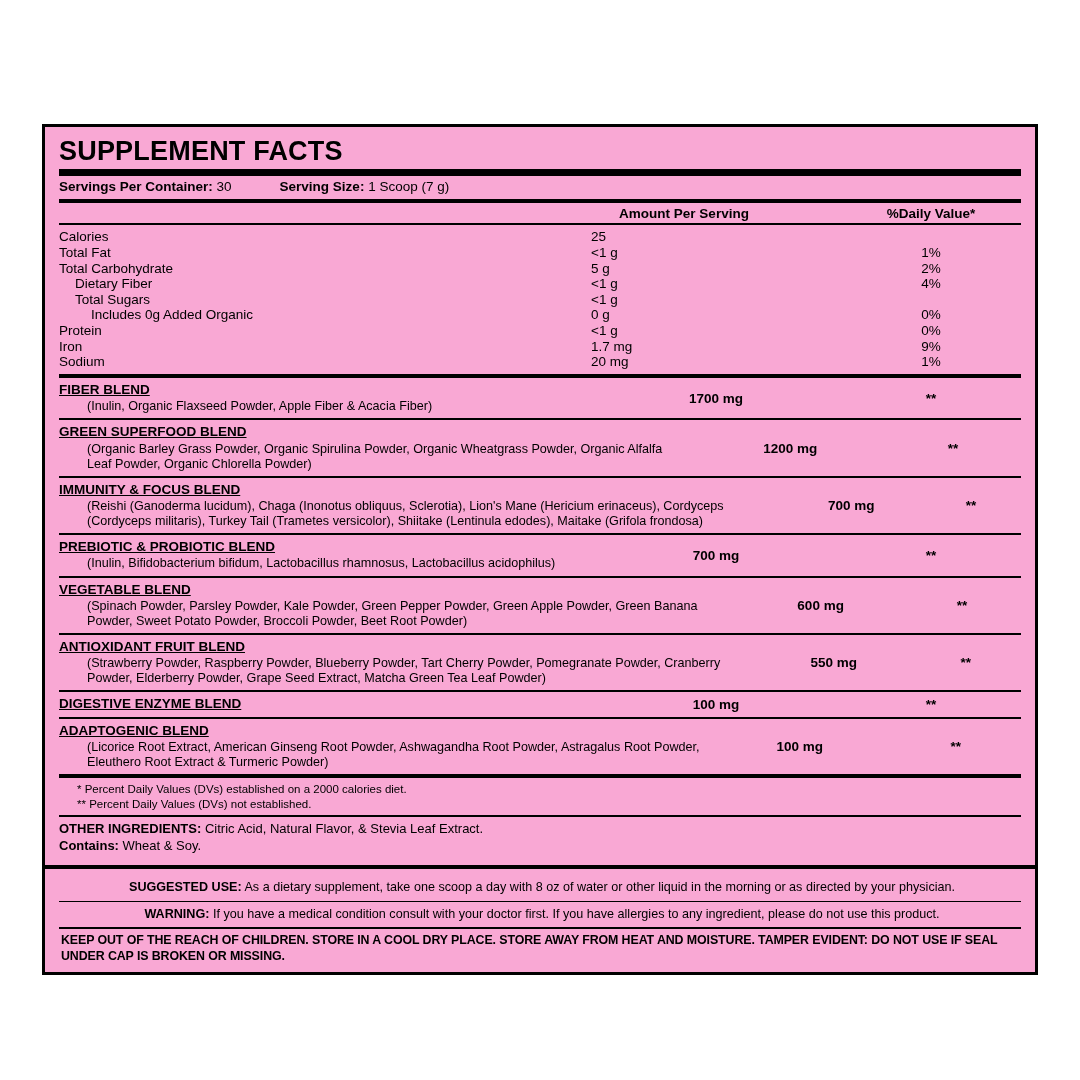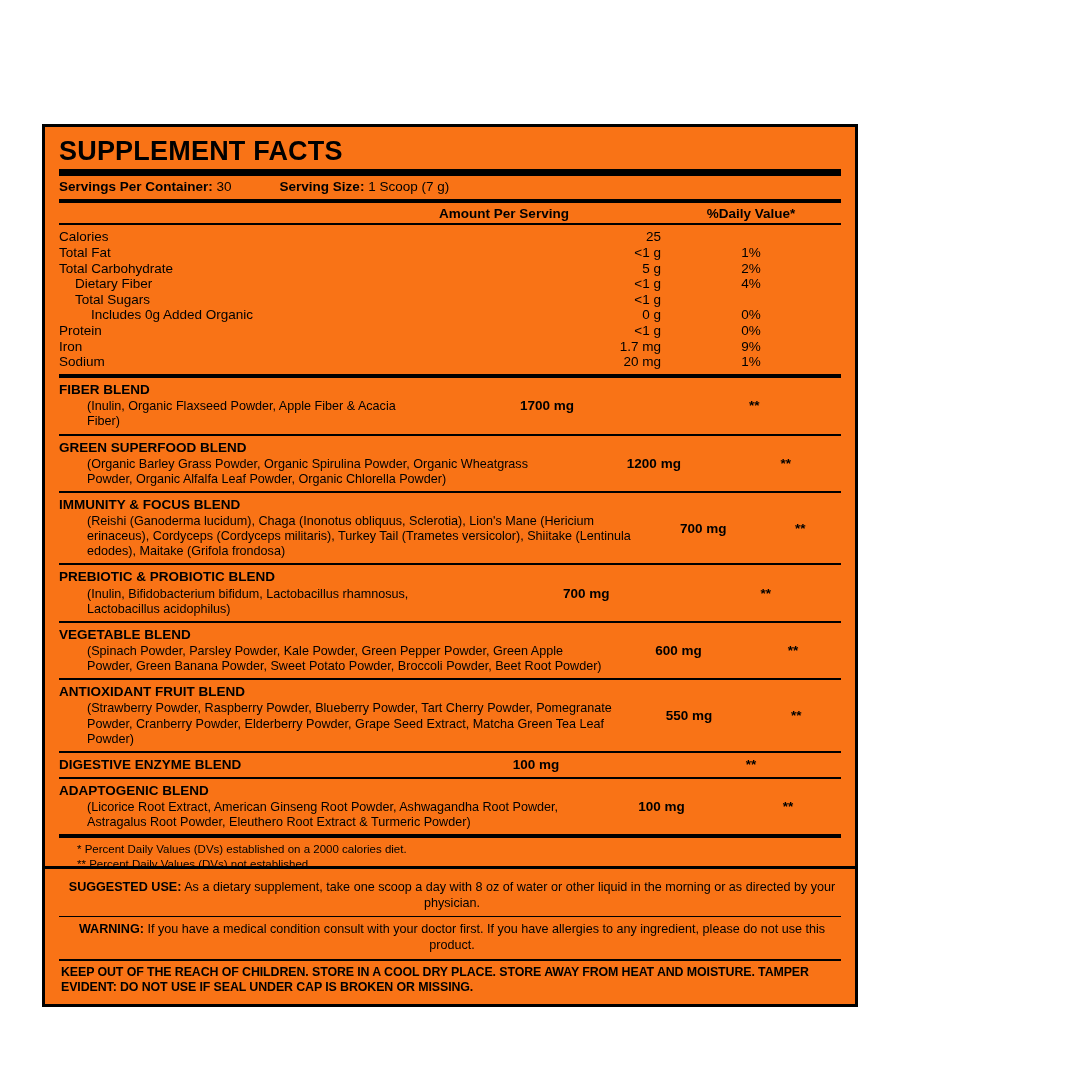--- a/index.html
+++ b/index.html
@@ -16,24 +16,24 @@
   }
   .page {
     position: relative;
     width: 1080px;
     height: 1080px;
     box-sizing: border-box;
   }
   .panel {
     position: absolute;
     left: 42px;
-    width: 816px;
+    width: 996px;
     box-sizing: border-box;
     border: 3px solid #000;
-    background: #f97316;
+    background: #f9a8d4;
     padding: 8px 14px 8px 14px;
   }
   #facts-panel { top: 124px; }
   #usage-panel { top: 866px; padding: 6px 14px 6px 14px; }
 
   .title {
     font-size: 27px;
     font-weight: bold;
     letter-spacing: 0.2px;
     line-height: 1.05;
@@ -75,38 +75,39 @@
     width: 100%;
     border-collapse: collapse;
     font-size: 13.5px;
   }
   table.nutri td {
     padding: 0;
     vertical-align: top;
     line-height: 1.16;
   }
   td.name { text-align: left; }
-  td.amt  { width: 250px; text-align: right; }
+  td.amt  { width: 250px; text-align: left; }
   td.dv   { width: 180px; text-align: center; }
 
   .ind1 { padding-left: 16px !important; }
   .ind2 { padding-left: 32px !important; }
 
   .basic-block { padding: 4px 0 4px 0; }
 
   .blend {
     display: flex;
     align-items: flex-start;
     padding: 4px 0 4px 0;
   }
   .blend .left { flex: 1 1 auto; padding-right: 8px; }
   .blend .bname {
     font-size: 13.5px;
     font-weight: bold;
     line-height: 1.2;
+    text-decoration: underline;
   }
   .blend .bdesc {
     font-size: 12.6px;
     line-height: 1.2;
     margin-top: 1px;
     margin-left: 28px;
   }
   .blend .bamt {
     width: 250px;
     text-align: center;

